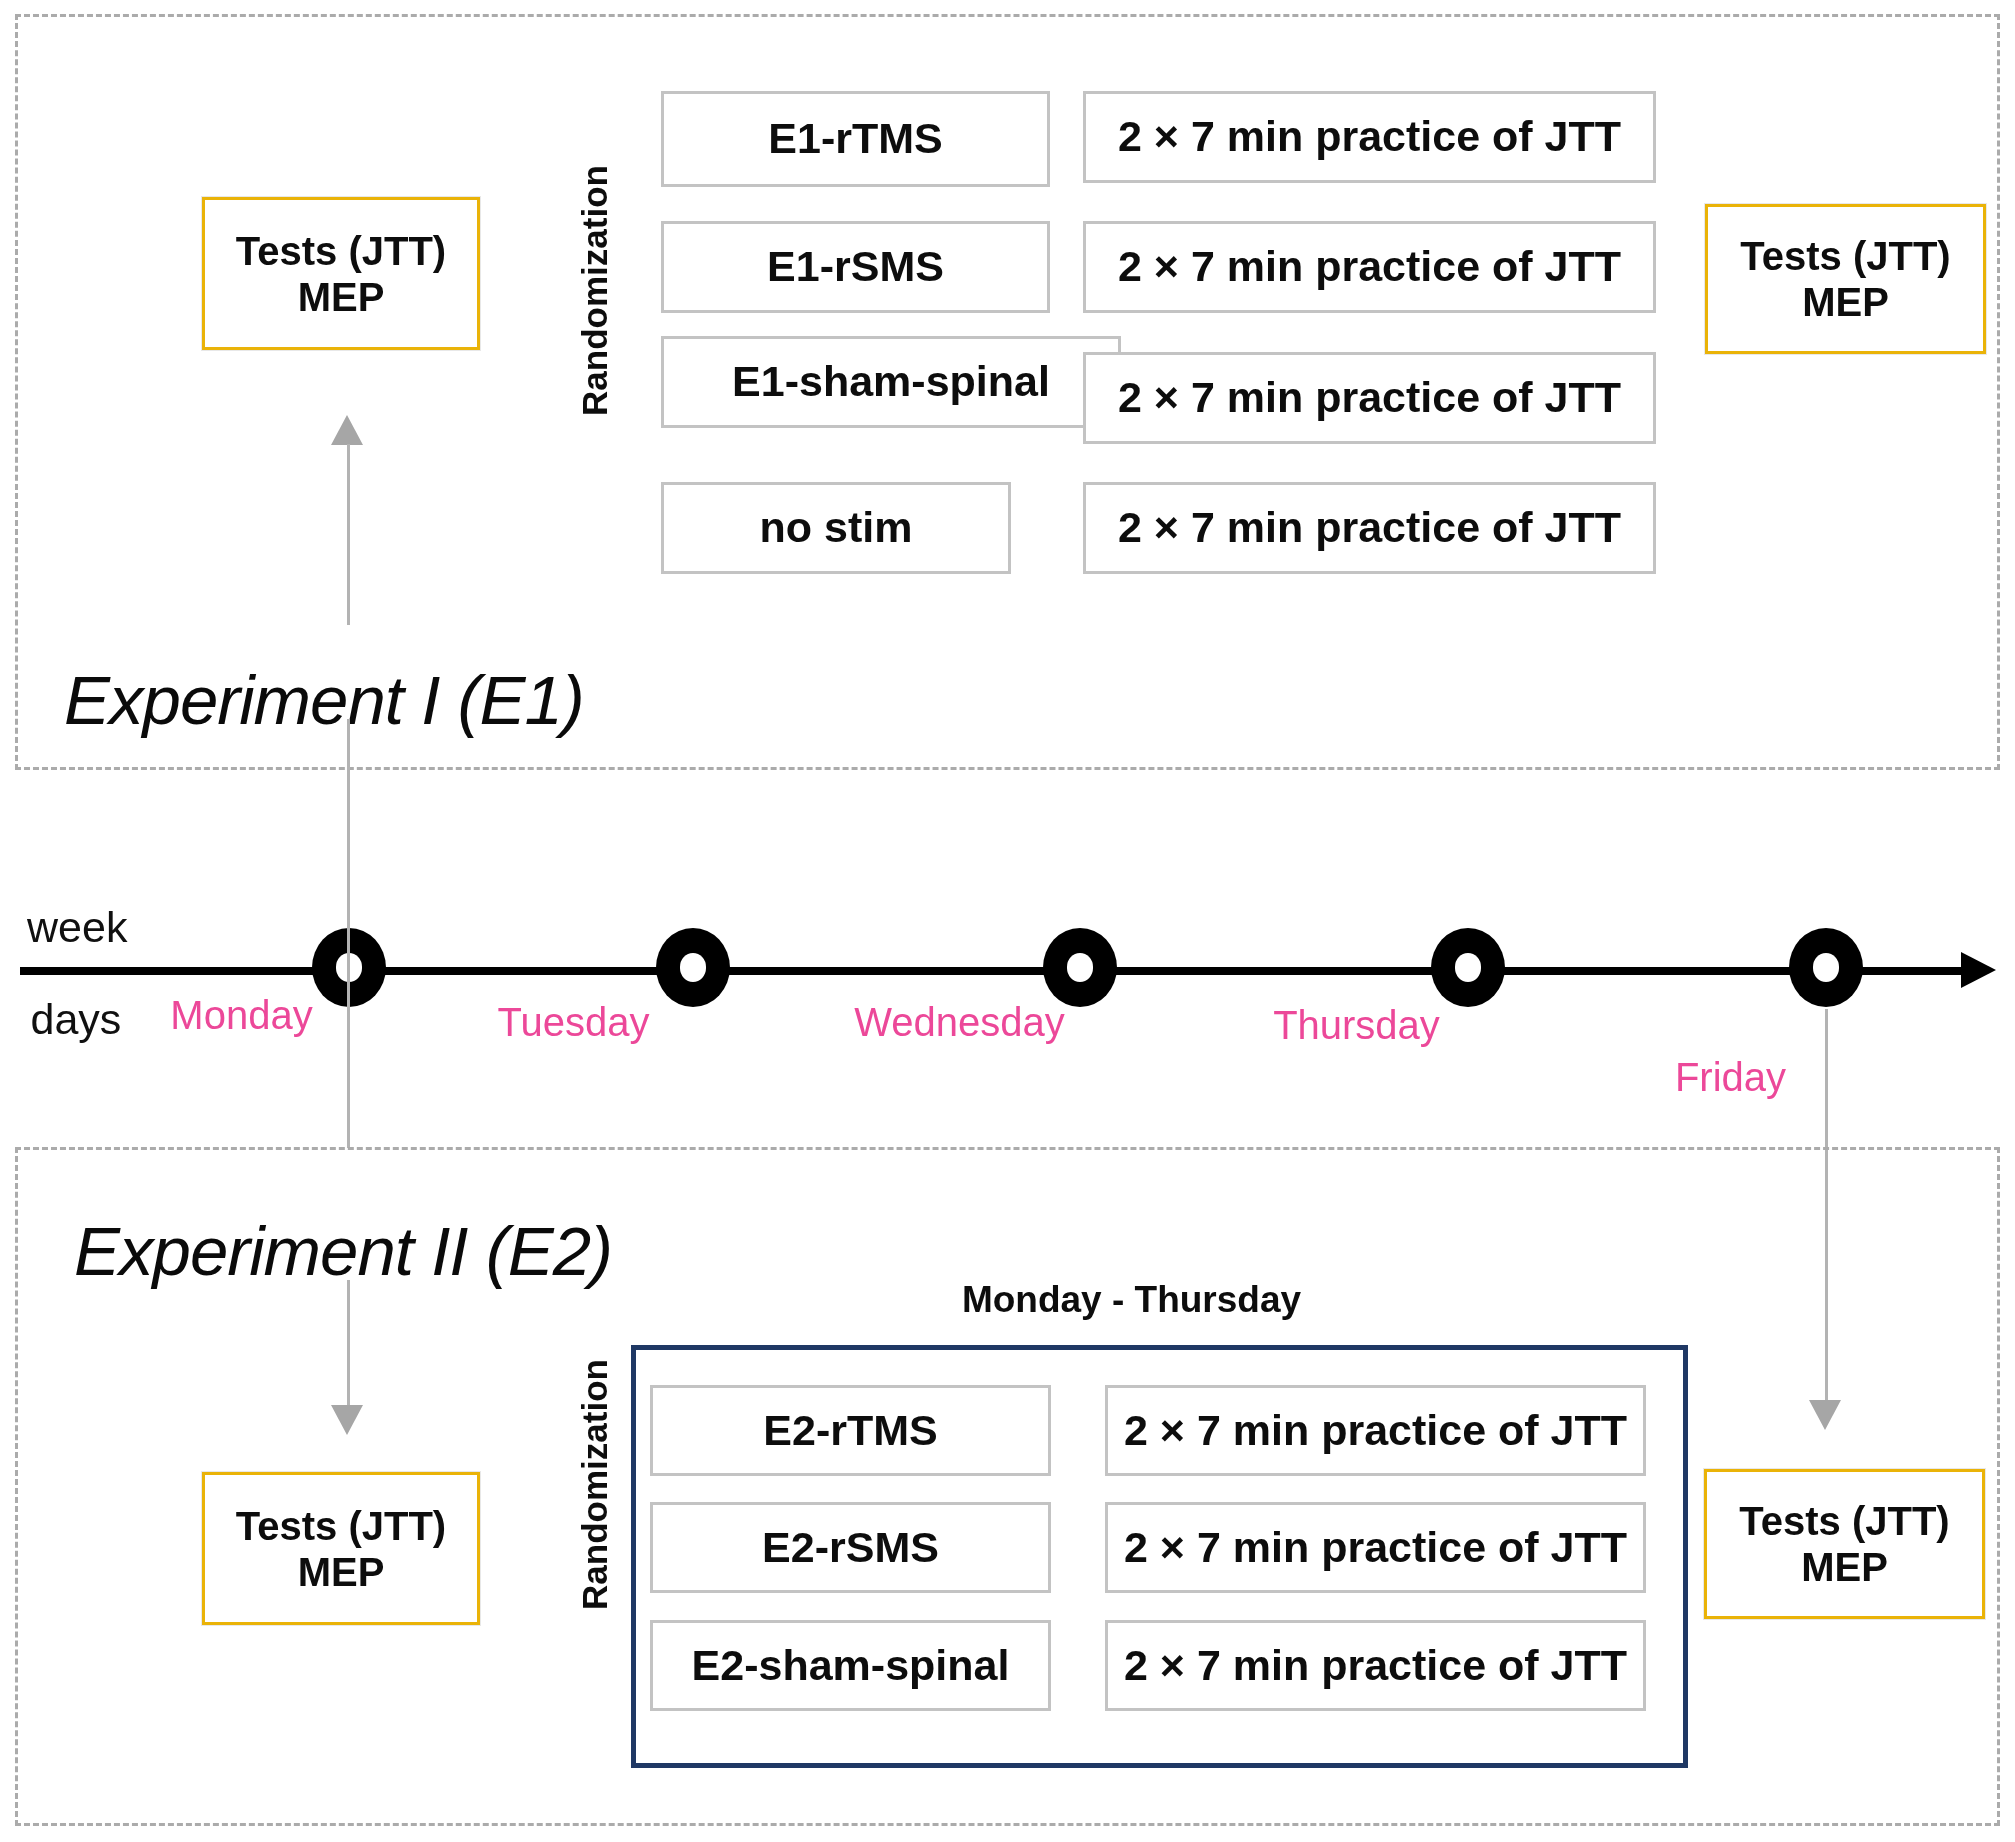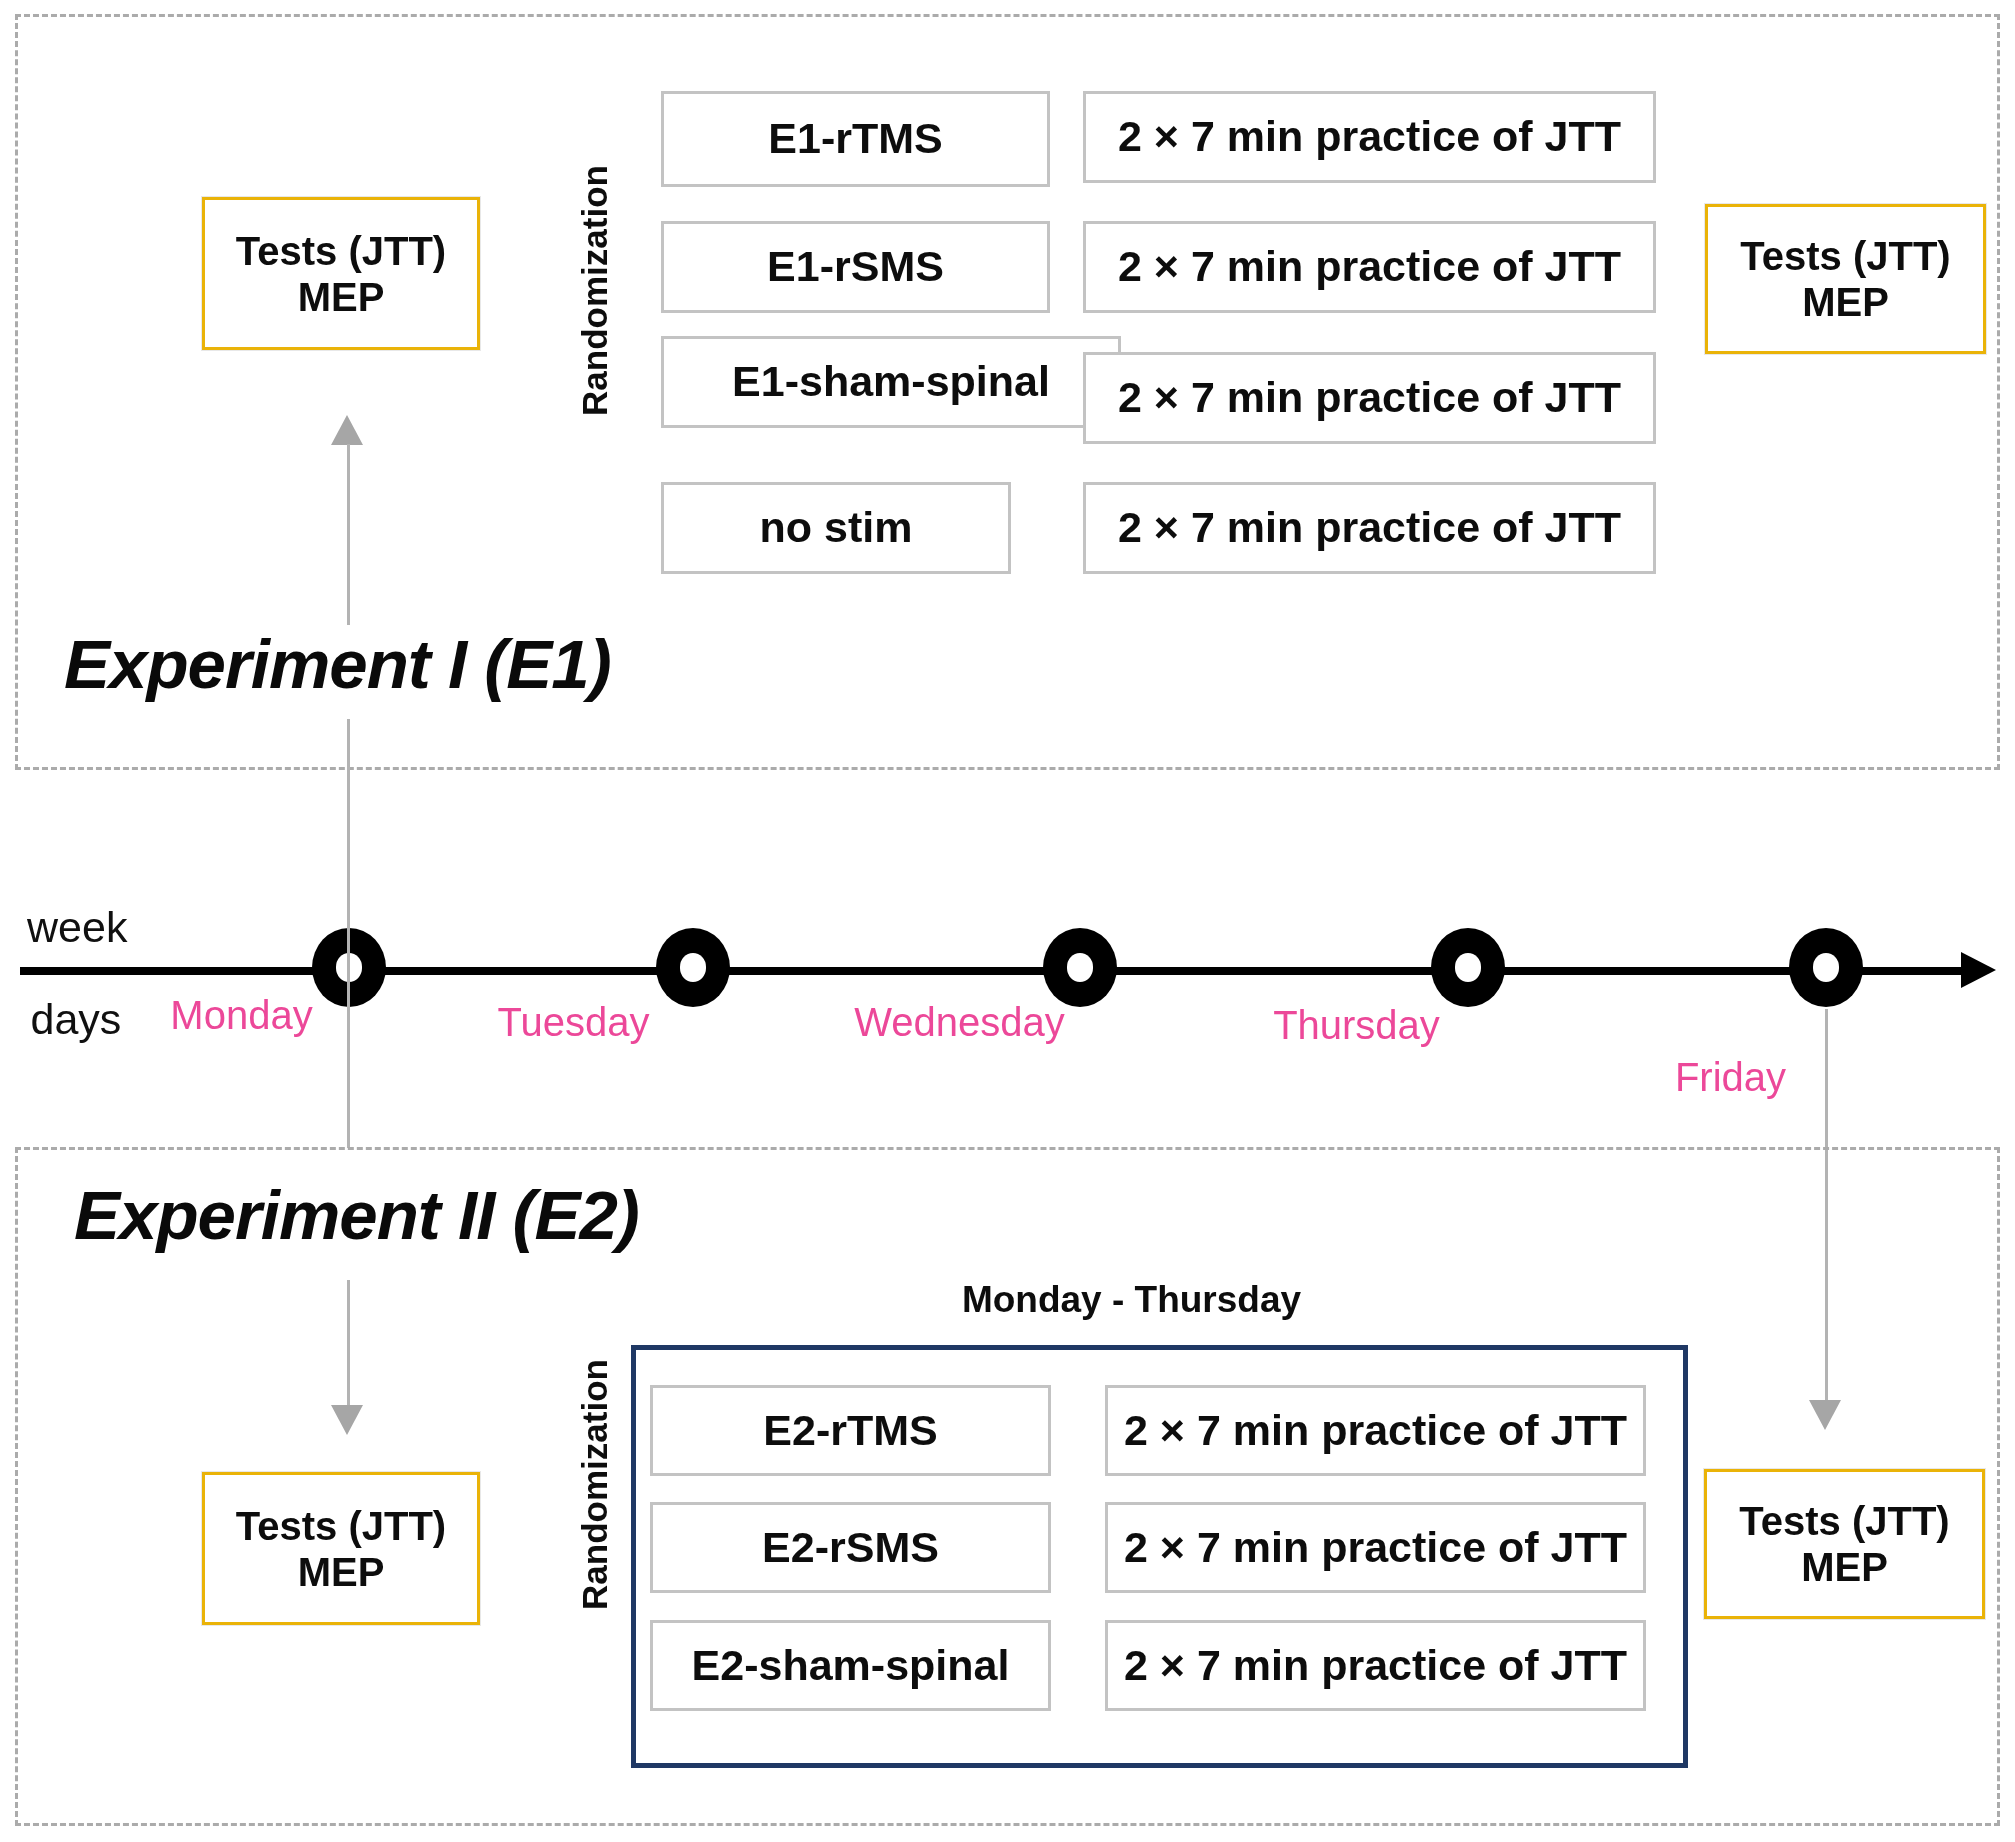--- a/index.html
+++ b/index.html
@@ -10,22 +10,22 @@
   .panel{position:absolute;border:3.4px dashed #ababab;box-sizing:border-box;background:transparent;}
 
   
   .gbox{position:absolute;box-sizing:border-box;background:#ffffff;border:3px solid #c3c3c3;
         display:flex;align-items:center;justify-content:center;text-align:center;
         font-weight:bold;font-size:43px;line-height:1.15;}
   .tests{border:3px solid #eab308;box-shadow:0 0 0 1px #e8e8e8;font-size:40px;flex-direction:column;}
   .tests span{display:block;}
 
   
-  .etitle{position:absolute;font-size:69px;font-weight:bold;font-style:italic;color:#0a0a0a;
-          white-space:nowrap;letter-spacing:-1px;}
+  .etitle{position:absolute;font-size:69px;font-weight:normal;font-style:italic;color:#0a0a0a;
+          white-space:nowrap;letter-spacing:-1px;margin-top:36px;}
 
   
   .rot{position:absolute;width:295px;height:39px;display:flex;align-items:center;justify-content:center;
        font-size:35px;font-weight:bold;transform:rotate(-90deg);transform-origin:center center;white-space:nowrap;}
 
   
   .tl-line{position:absolute;background:#000000;}
   .tl-arrow{position:absolute;width:0;height:0;border-top:18.7px solid transparent;
             border-bottom:18.7px solid transparent;border-left:35px solid #000;}
   .marker{position:absolute;width:74px;height:79px;background:#000;border-radius:50%;

